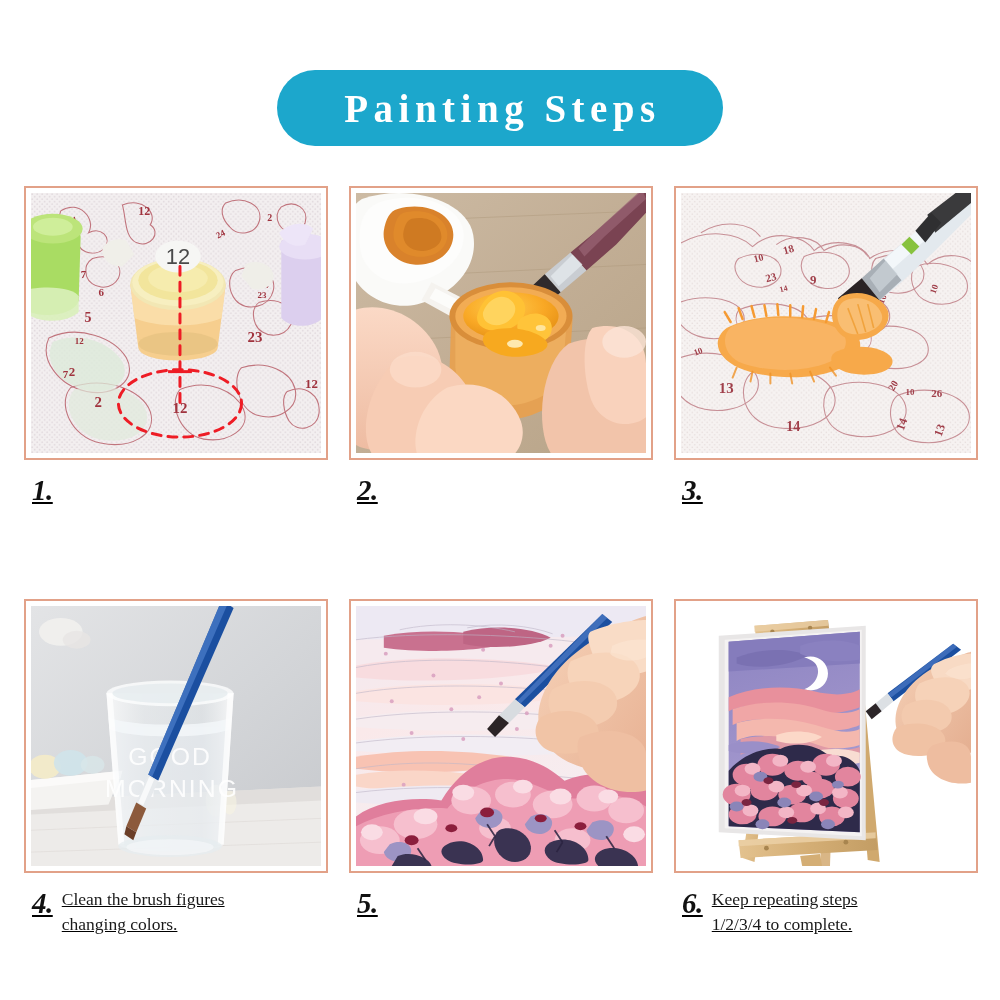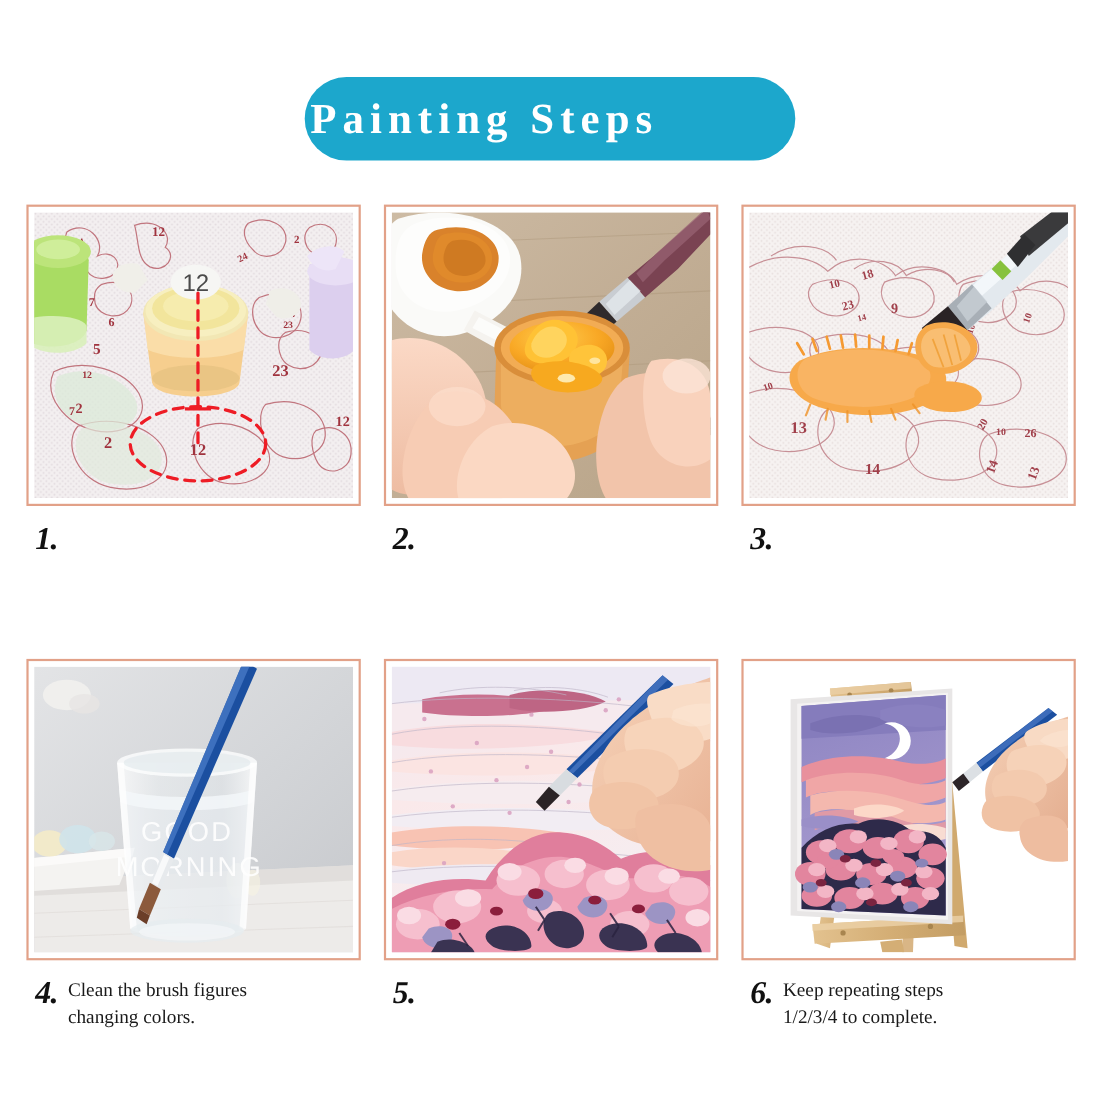--- a/index.html
+++ b/index.html
@@ -21,37 +21,39 @@
     display: flex;
     justify-content: center;
   }
   .title-pill {
     width: 446px;
     height: 76px;
     border-radius: 38px;
     background: #1CA7CC;
     display: flex;
     align-items: center;
+    justify-content: center;
   }
   .title-text {
     color: #ffffff;
     font-family: "Liberation Serif", serif;
     font-size: 39px;
     font-weight: bold;
     letter-spacing: 5.5px;
     line-height: 1;
     text-indent: 5px;
   }
 
   
   .grid {
     position: absolute;
     left: 24px;
     top: 186px;
     width: 954px;
+    text-decoration: underline;
   }
   .row { display: flex; gap: 21px; }
   .row.second { margin-top: 94px; }
   .cell { width: 304px; }
 
   
   .frame {
     width: 304px;
     height: 274px;
     border: 2px solid #E2A188;

